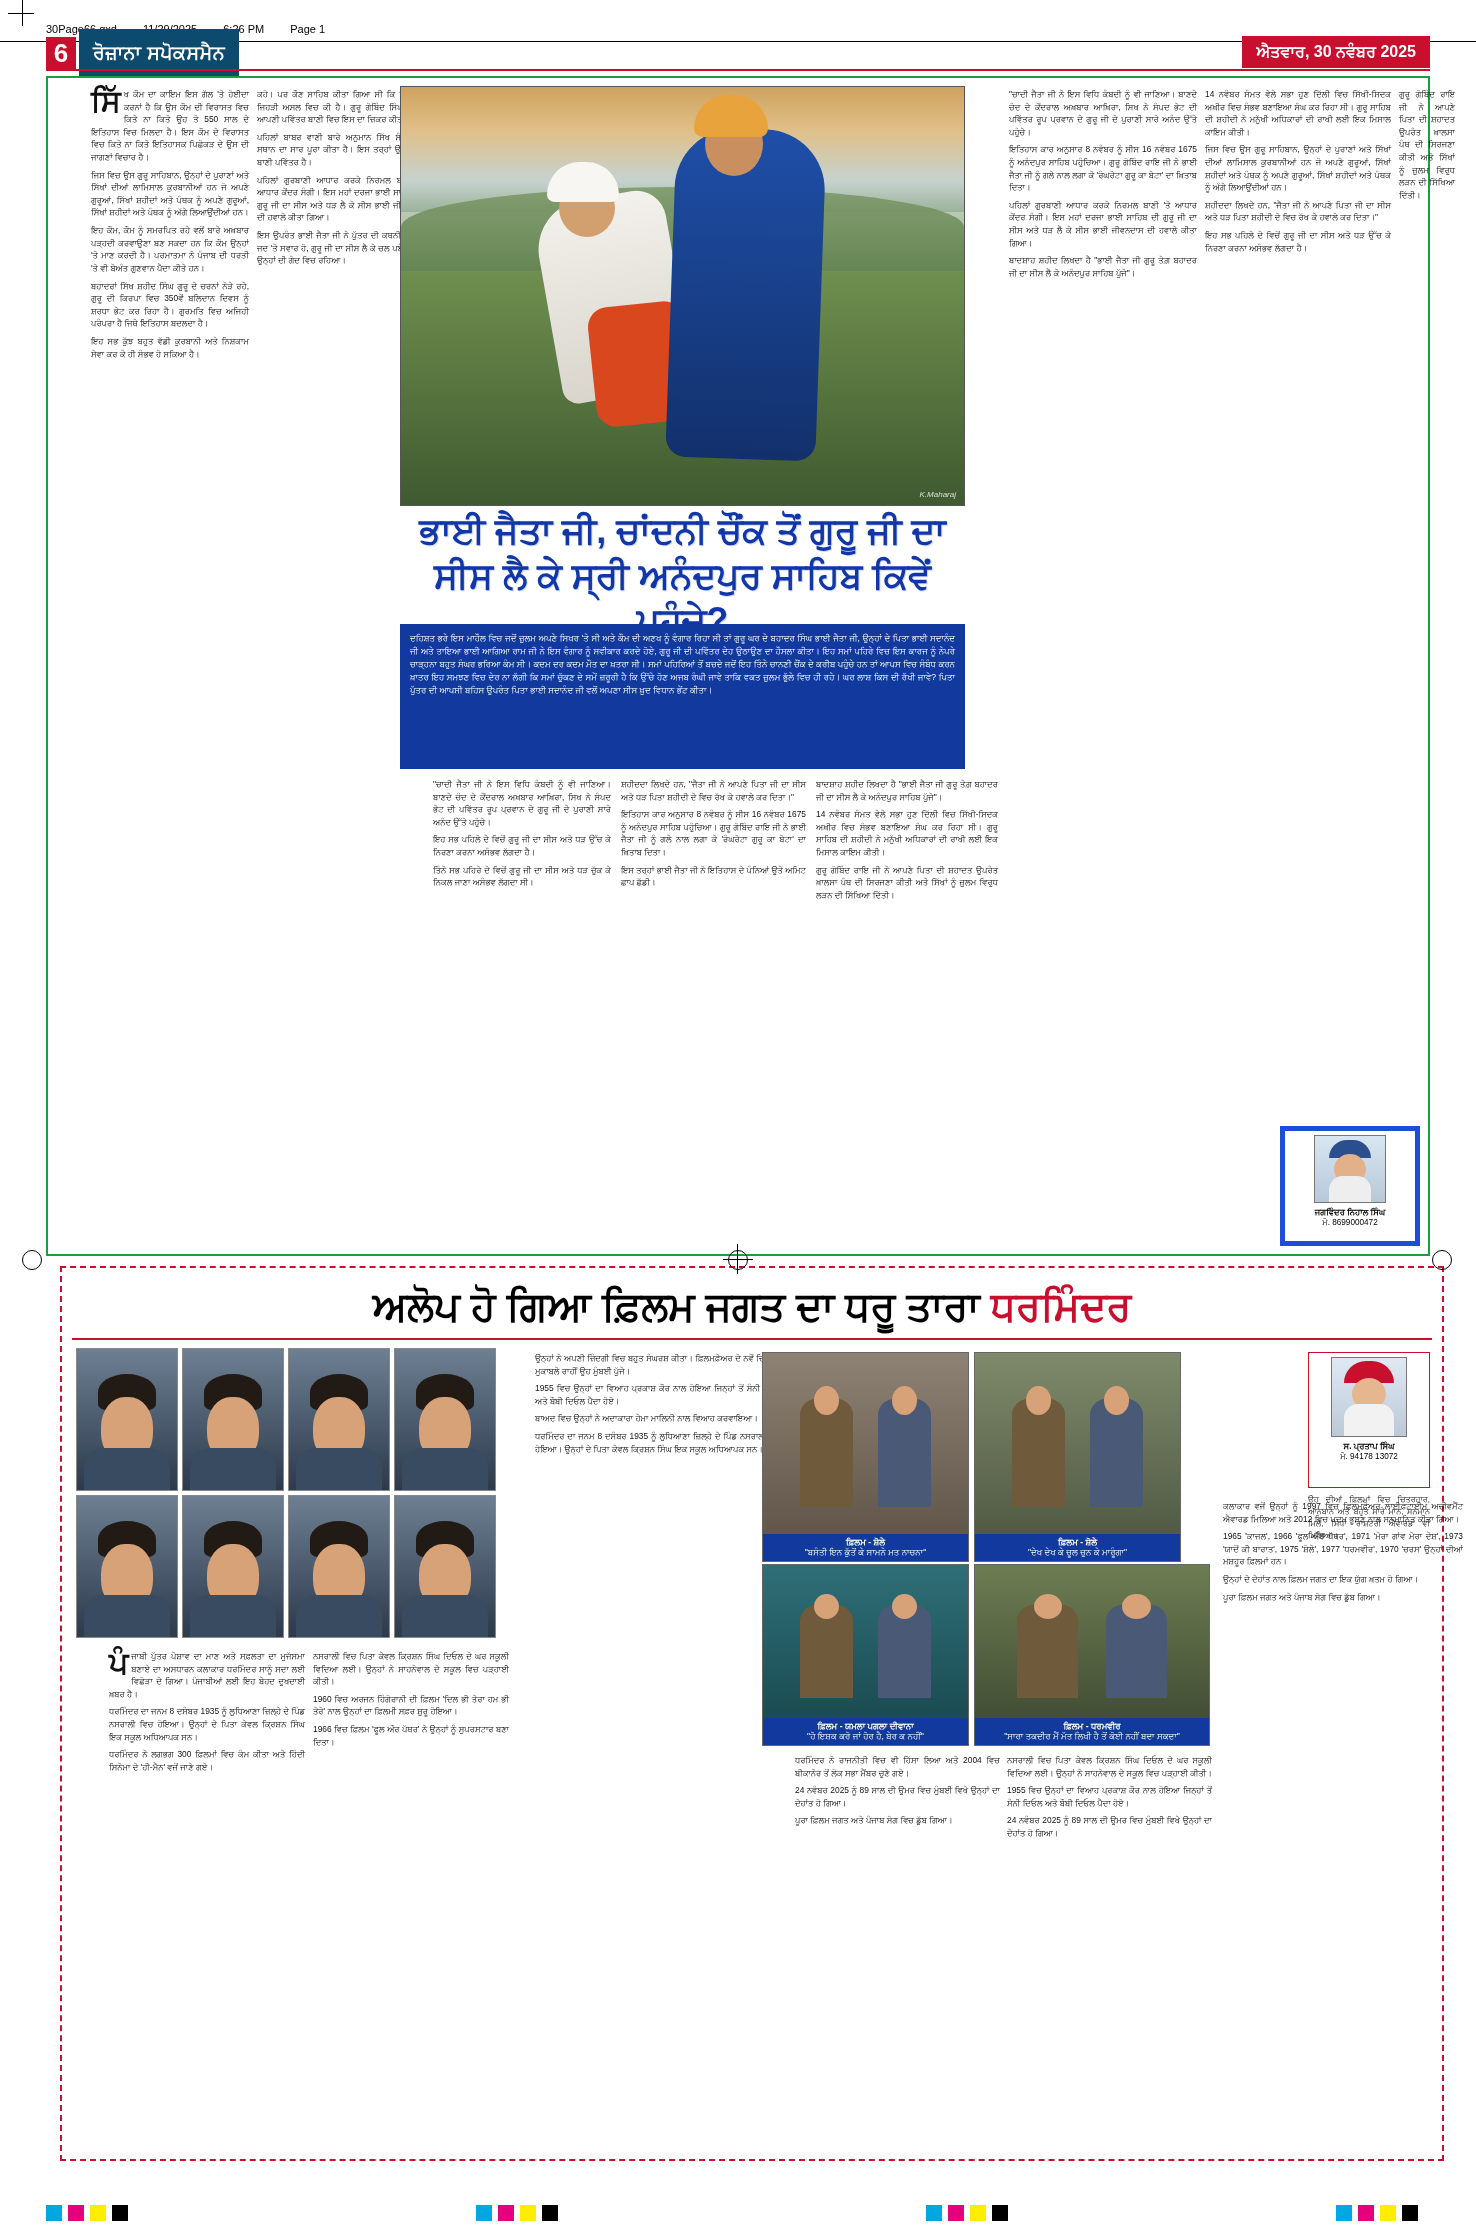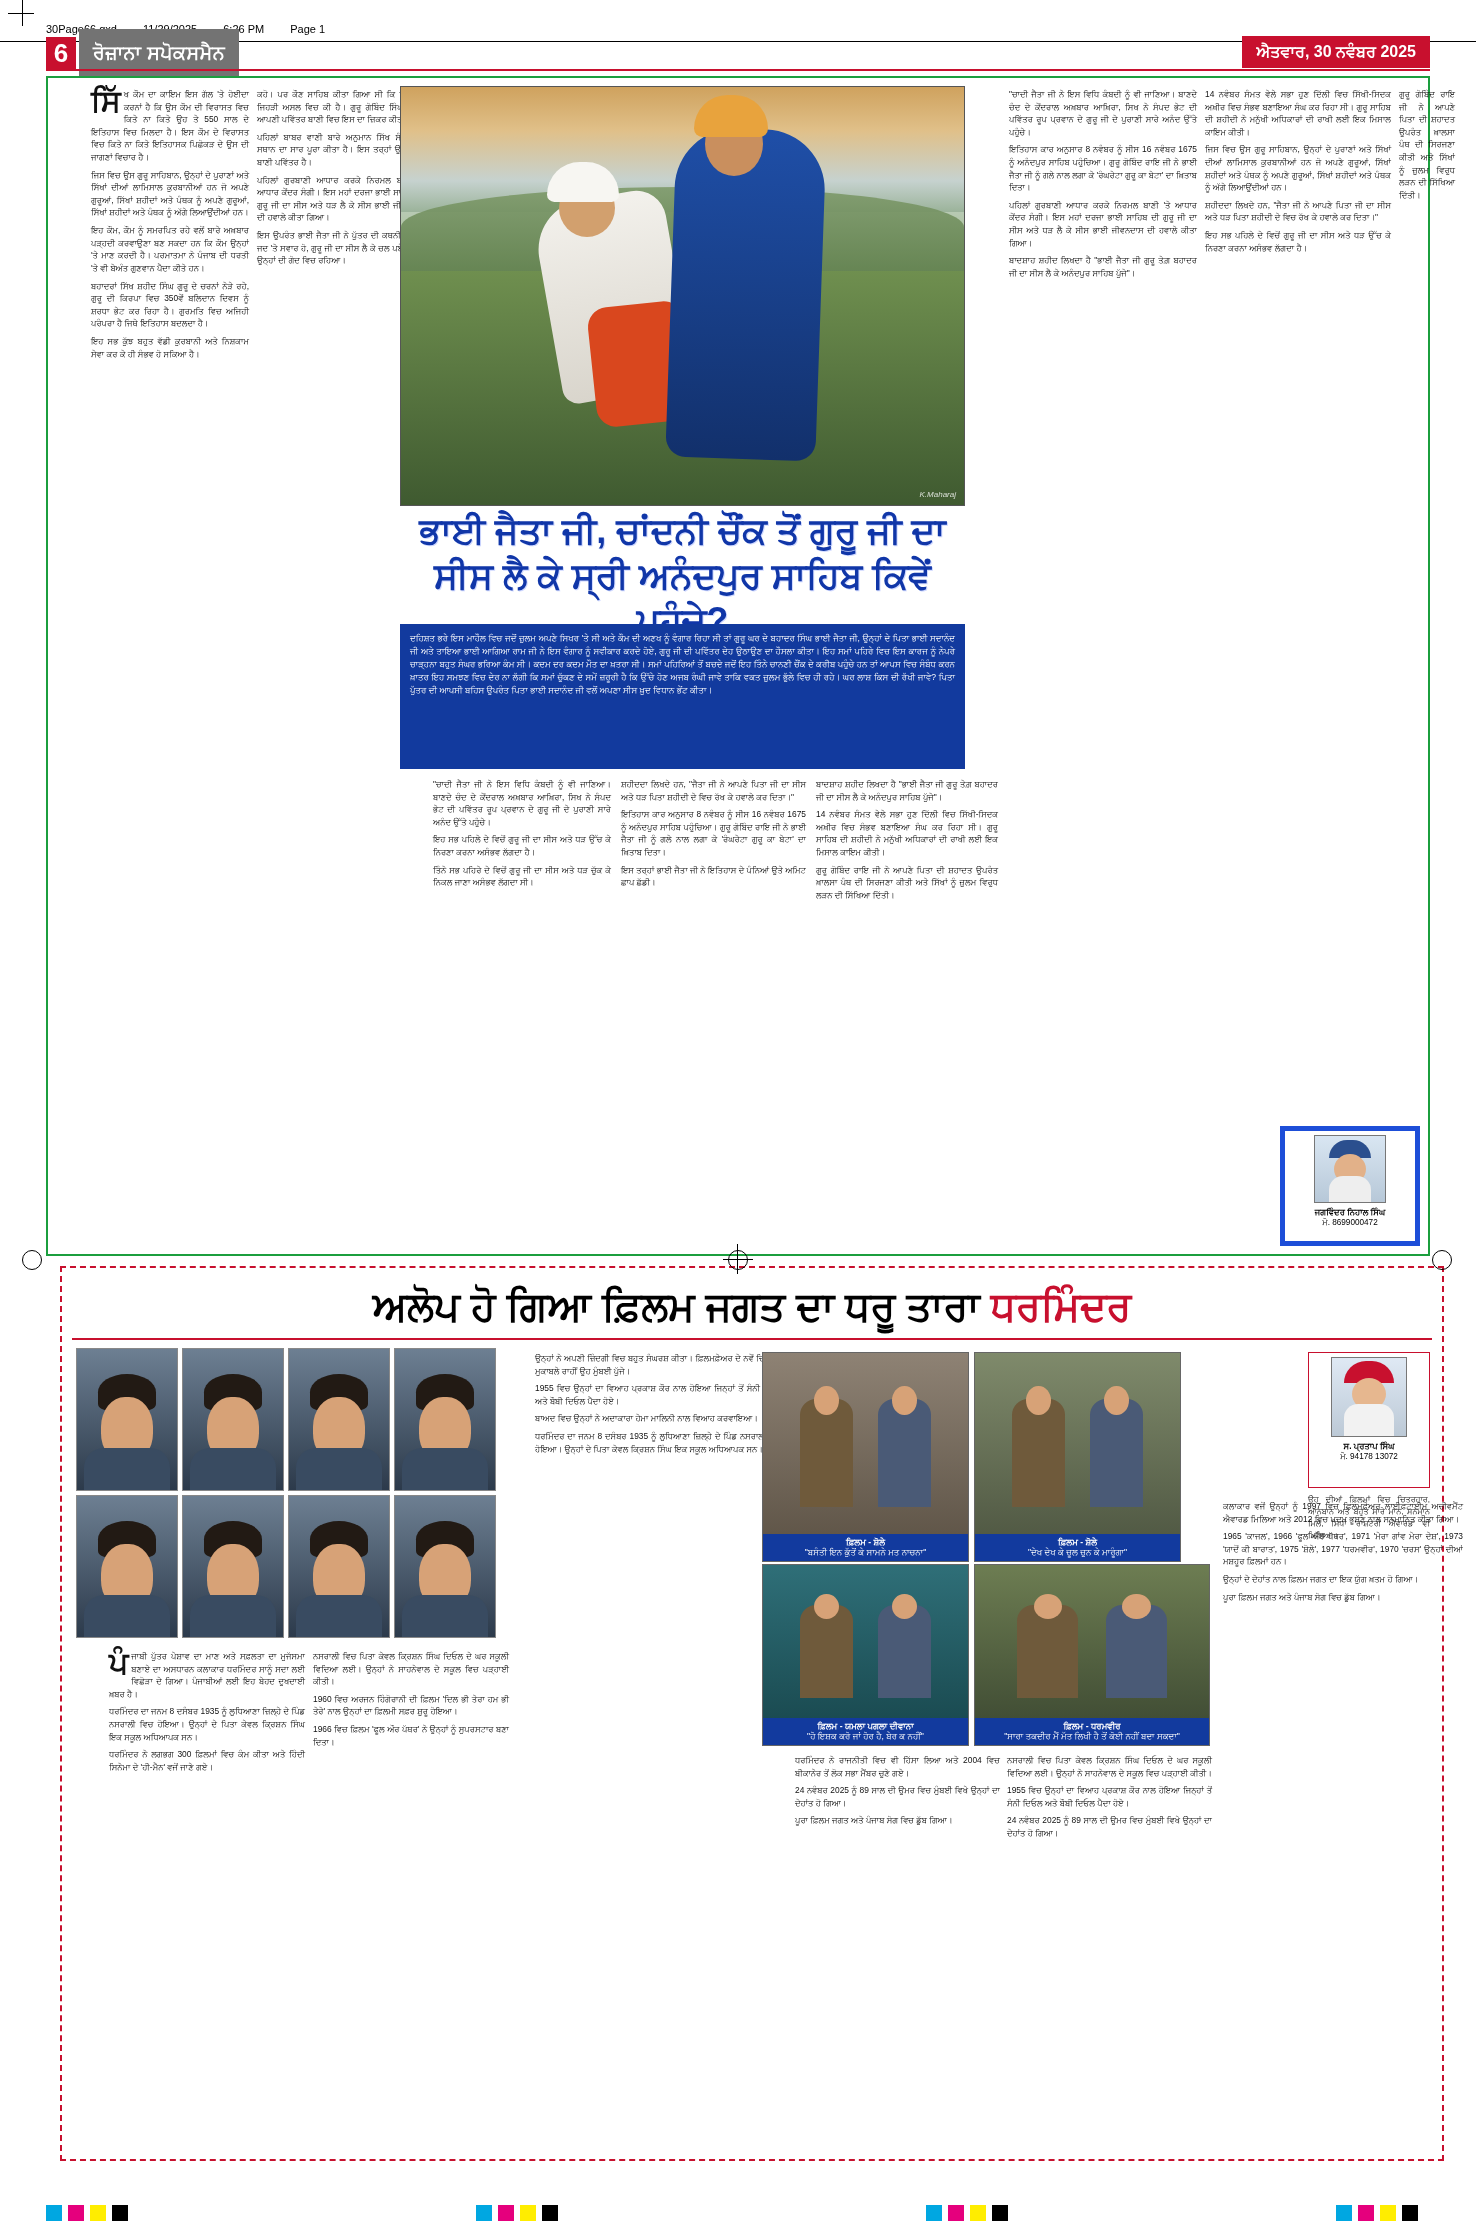--- a/index.html
+++ b/index.html
@@ -20,21 +20,21 @@
   .crossH{position:absolute;height:1px;width:26px;background:#000;}
 
   
   .masthead{position:absolute;left:46px;top:36px;width:1384px;height:34px;}
   .mh-left{position:absolute;left:0;top:0;height:34px;display:flex;align-items:center;}
   .pagenum{
     width:30px;height:32px;background:#c8102e;color:#fff;font-weight:bold;
     font-size:26px;display:flex;align-items:center;justify-content:center;
   }
   .mh-title{
-    height:32px;background:#737373;color:#fff;font-size:19px;font-weight:bold;
+    height:32px;background:#0c4a6e;color:#fff;font-size:19px;font-weight:bold;
     display:flex;align-items:center;padding:8px 14px;margin-left:3px;letter-spacing:.5px;
   }
   .mh-right{
     position:absolute;right:0;top:0;height:32px;background:#c8102e;color:#fff;
     font-size:16px;font-weight:bold;display:flex;align-items:center;padding:0 14px;
   }
   .mh-rule{position:absolute;left:0;right:0;top:33px;height:2px;background:#c8102e;}
 
   
   .art1{

